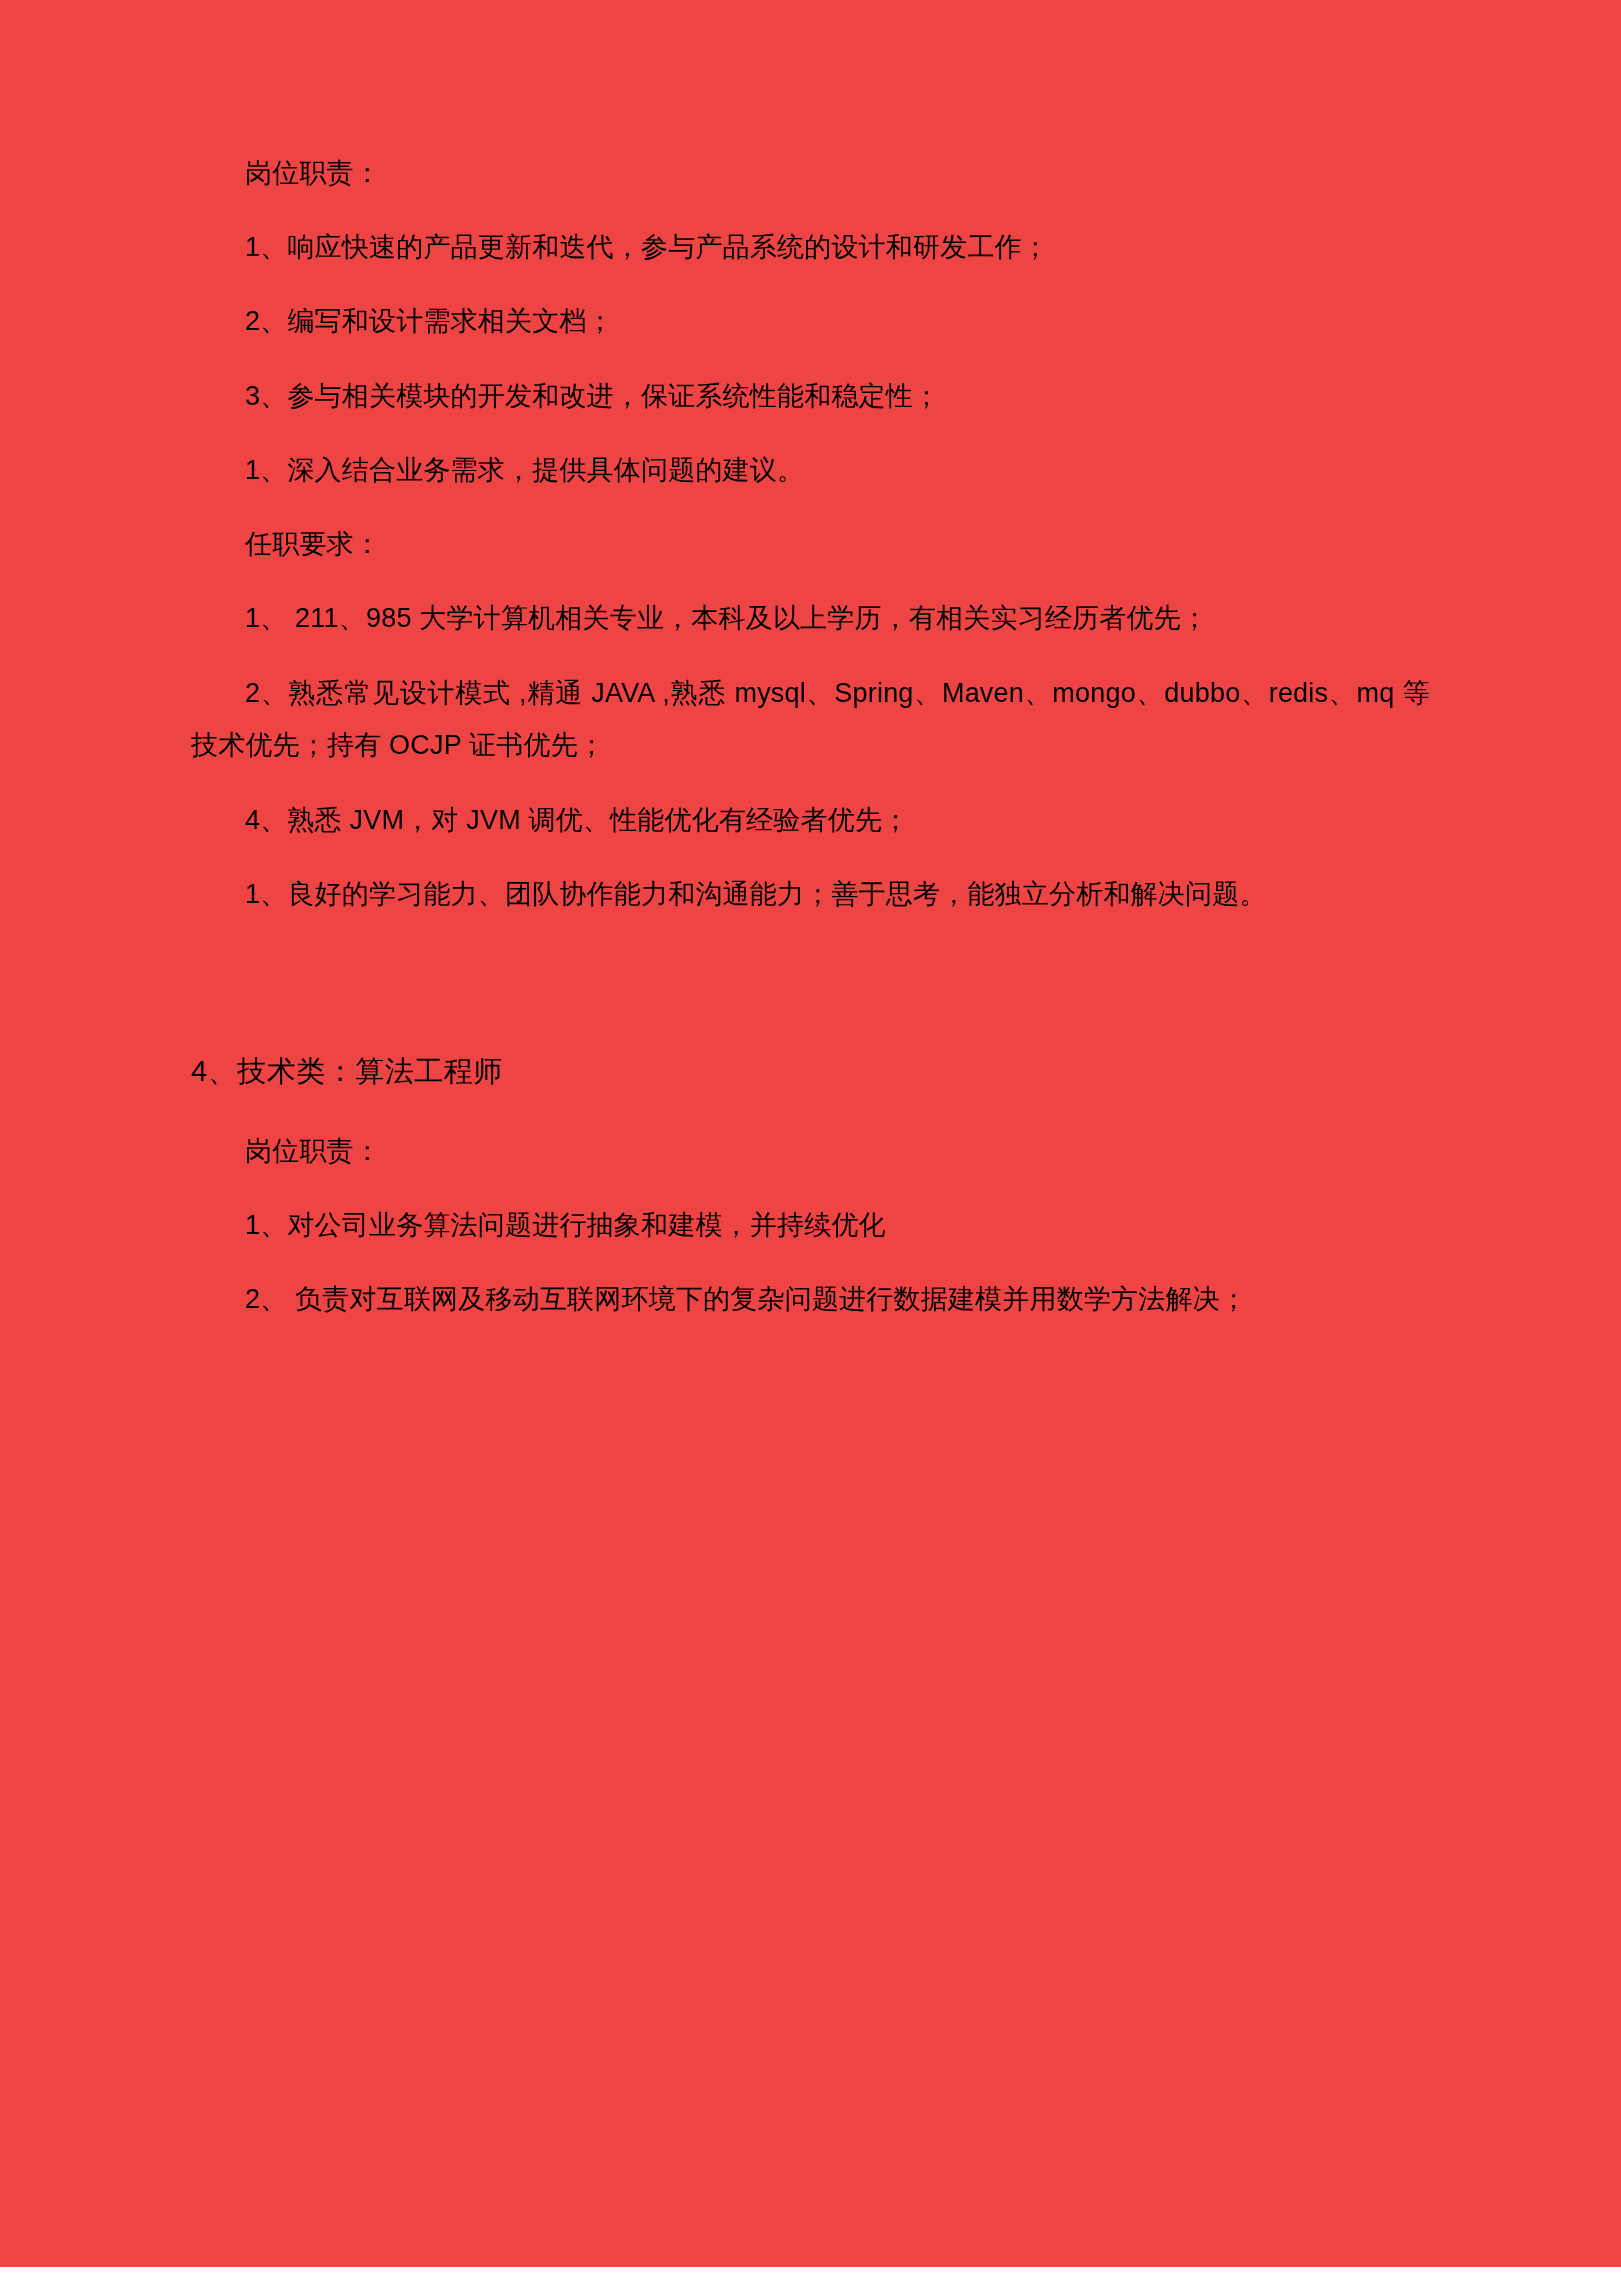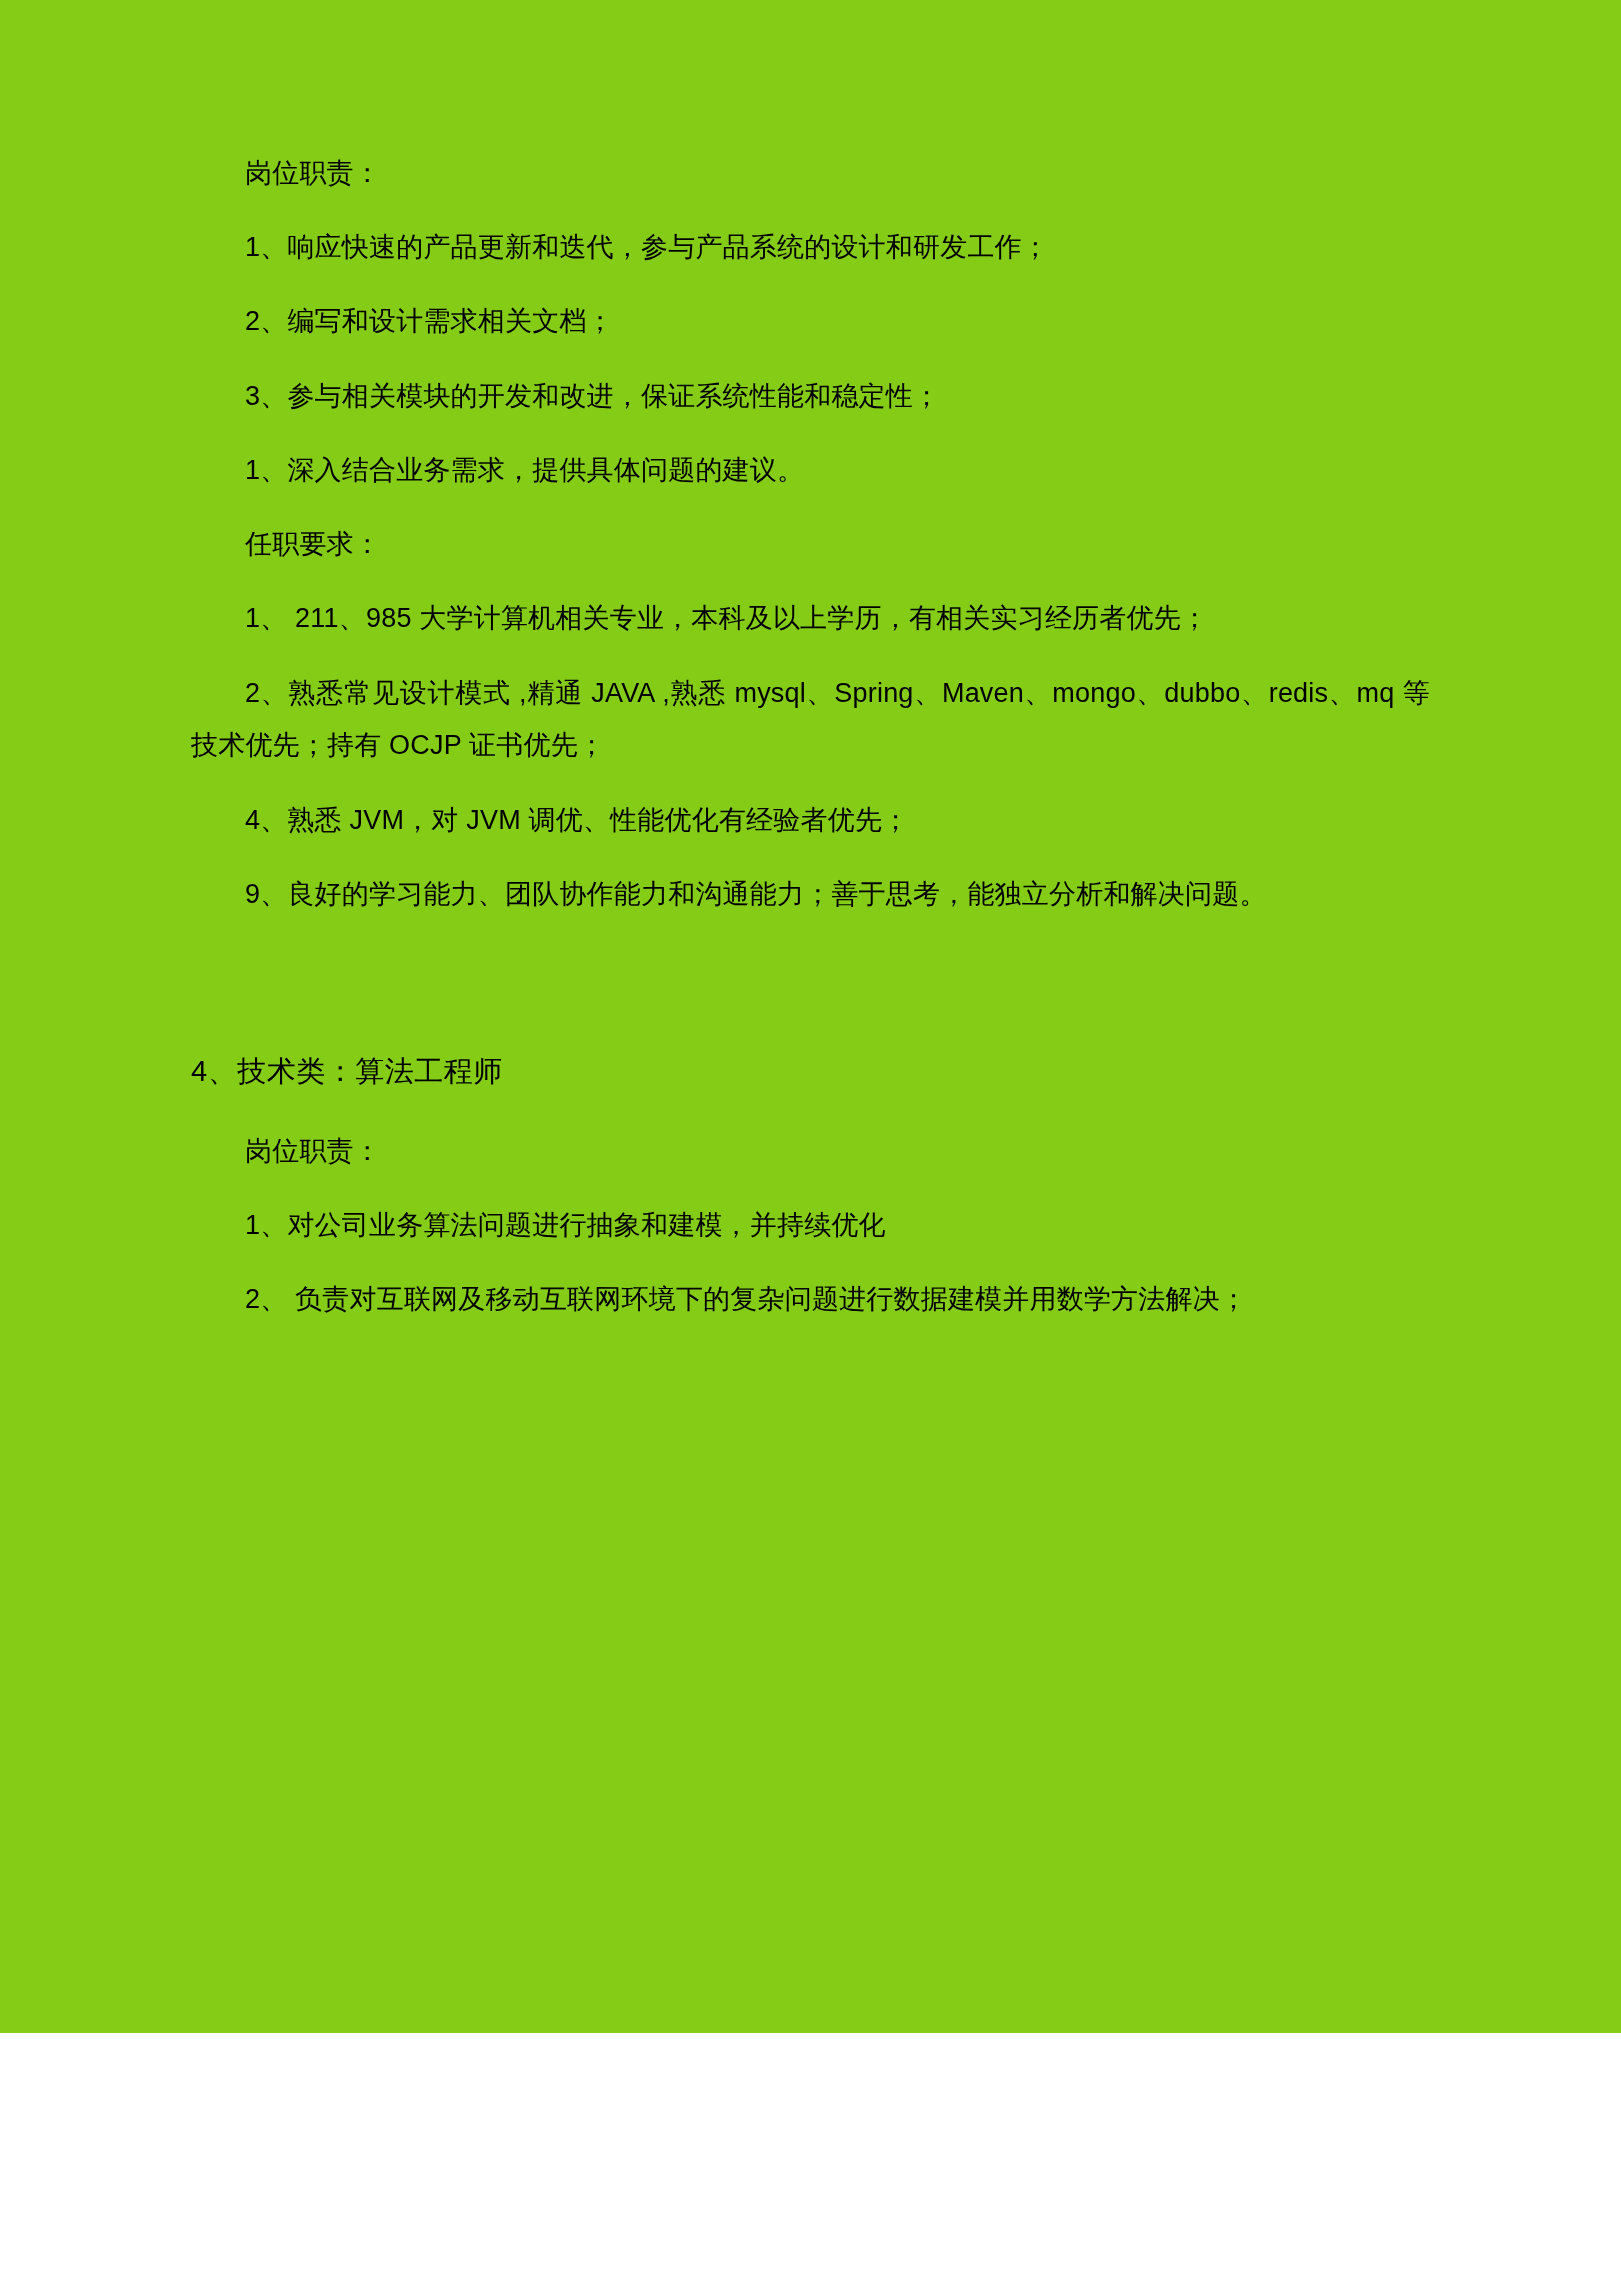--- a/index.html
+++ b/index.html
@@ -7,22 +7,22 @@
     padding: 0;
     background: #ffffff;
   }
   body {
     font-family: "Liberation Sans", sans-serif;
     color: #000000;
   }
   .page {
     position: relative;
     width: 1621px;
-    height: 2033px;
-    background: #84cc16;
+    height: 2267px;
+    background: #ef4444;
     box-sizing: border-box;
     padding: 147px 191px 118px 191px;
     overflow: hidden;
   }
   .doc-body {
     width: 100%;
   }
   p {
     margin: 0;
     font-size: 27px;
@@ -56,21 +56,21 @@
     <p class="para">岗位职责：</p>
     <p class="para">1、响应快速的产品更新和迭代，参与产品系统的设计和研发工作；</p>
     <p class="para">2、编写和设计需求相关文档；</p>
     <p class="para">3、参与相关模块的开发和改进，保证系统性能和稳定性；</p>
     <p class="para">1、深入结合业务需求，提供具体问题的建议。</p>
 
     <p class="para">任职要求：</p>
     <p class="para">1、 211、985 大学计算机相关专业，本科及以上学历，有相关实习经历者优先；</p>
     <p class="para">2、熟悉常见设计模式 ,精通 JAVA ,熟悉 mysql、Spring、Maven、mongo、dubbo、redis、mq 等技术优先；持有 OCJP 证书优先；</p>
     <p class="para">4、熟悉 JVM，对 JVM 调优、性能优化有经验者优先；</p>
-    <p class="para">9、良好的学习能力、团队协作能力和沟通能力；善于思考，能独立分析和解决问题。</p>
+    <p class="para">1、良好的学习能力、团队协作能力和沟通能力；善于思考，能独立分析和解决问题。</p>
 
     <div class="spacer-block"></div>
 
     <p class="heading">4、技术类：算法工程师</p>
 
     <p class="para">岗位职责：</p>
     <p class="para">1、对公司业务算法问题进行抽象和建模，并持续优化</p>
     <p class="para">2、 负责对互联网及移动互联网环境下的复杂问题进行数据建模并用数学方法解决；</p>
 
   </div>

